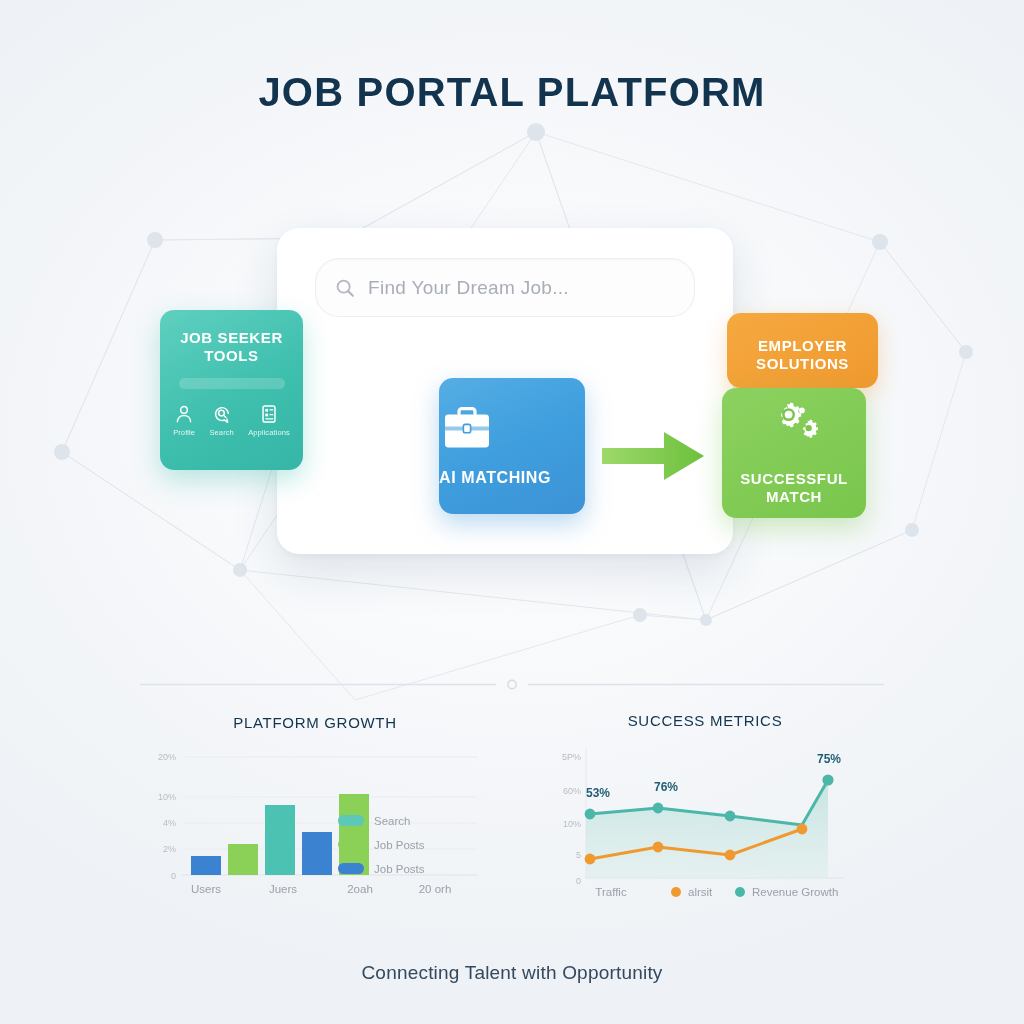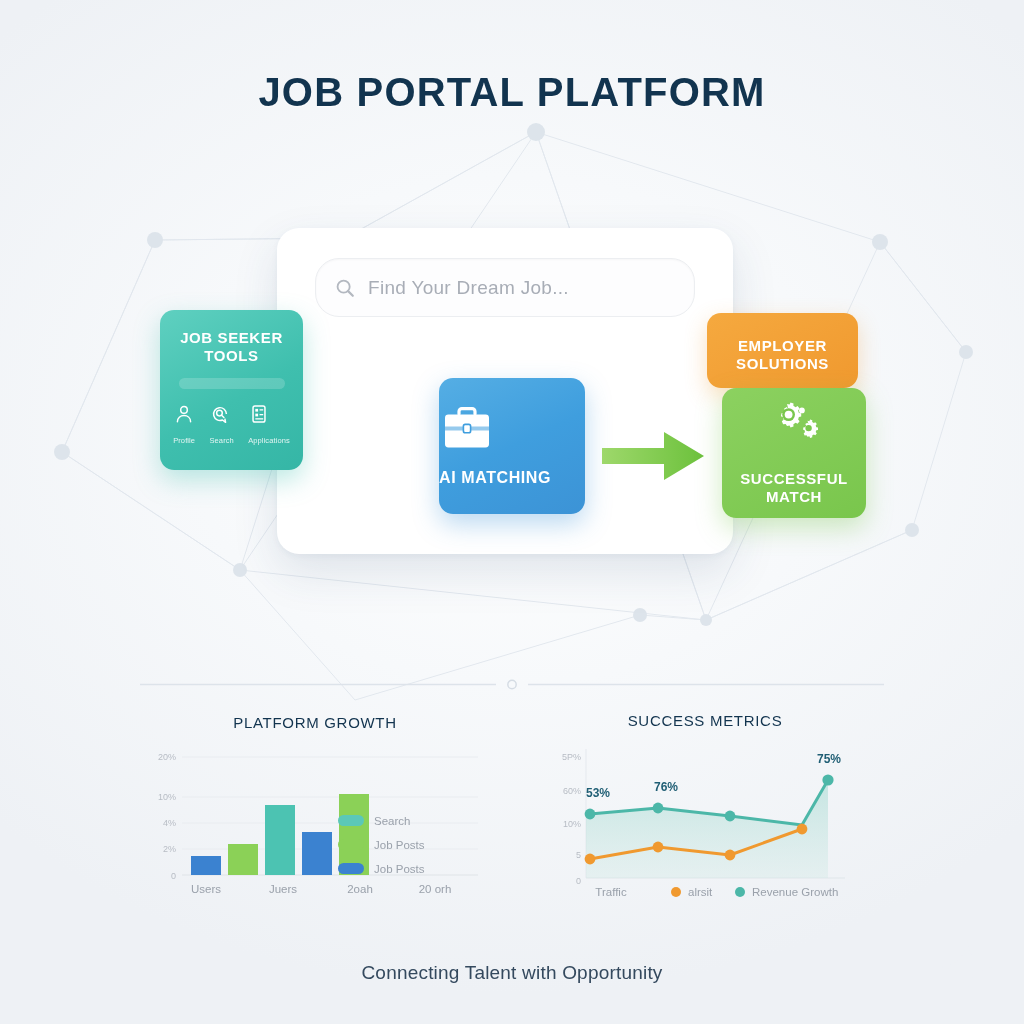--- a/index.html
+++ b/index.html
@@ -46,33 +46,33 @@
     background:linear-gradient(150deg,#5fd0c0 0%,#3fbfae 55%,#35b6a6 100%);
     box-shadow:0 10px 26px rgba(63,191,174,.35);
     padding-top:19px;
   }
   .card-seeker .cardtitle { font-size:15px; }
   .seekerbar {
     margin:14px auto 0; width:106px; height:11px; border-radius:6px;
     background:rgba(255,255,255,.18);
   }
   .iconrow { display:flex; justify-content:space-around; margin-top:14px; padding:0 6px; }
-  .iconcell { display:flex; flex-direction:column; align-items:flex-start; gap:11px; }
+  .iconcell { display:flex; flex-direction:column; align-items:center; gap:3px; }
   .iconcell .lbl { font-size:7.5px; color:rgba(255,255,255,.85); letter-spacing:.1px; }
 
   .card-ai {
     left:439px; top:378px; width:146px; height:136px;
     background:linear-gradient(155deg,#55aee4 0%,#3f9ede 50%,#3c93d6 100%);
     box-shadow:0 10px 26px rgba(60,147,214,.35);
     display:flex; flex-direction:column; align-items:flex-start; justify-content:center; gap:14px;
   }
   .card-ai .cardtitle { font-size:16px; }
 
   .card-employer {
-    left:707px; top:313px; width:151px; height:75px;
+    left:727px; top:313px; width:151px; height:75px;
     background:linear-gradient(150deg,#f5a93f 0%,#f0992f 100%);
     box-shadow:0 8px 22px rgba(240,153,47,.3);
     display:flex; align-items:flex-start; justify-content:center; padding-top:24px;
   }
   .card-employer .cardtitle { font-size:15px; }
 
   .card-match {
     left:722px; top:388px; width:144px; height:130px;
     background:linear-gradient(150deg,#8cd160 0%,#79c64c 100%);
     box-shadow:0 10px 26px rgba(121,198,76,.35);

